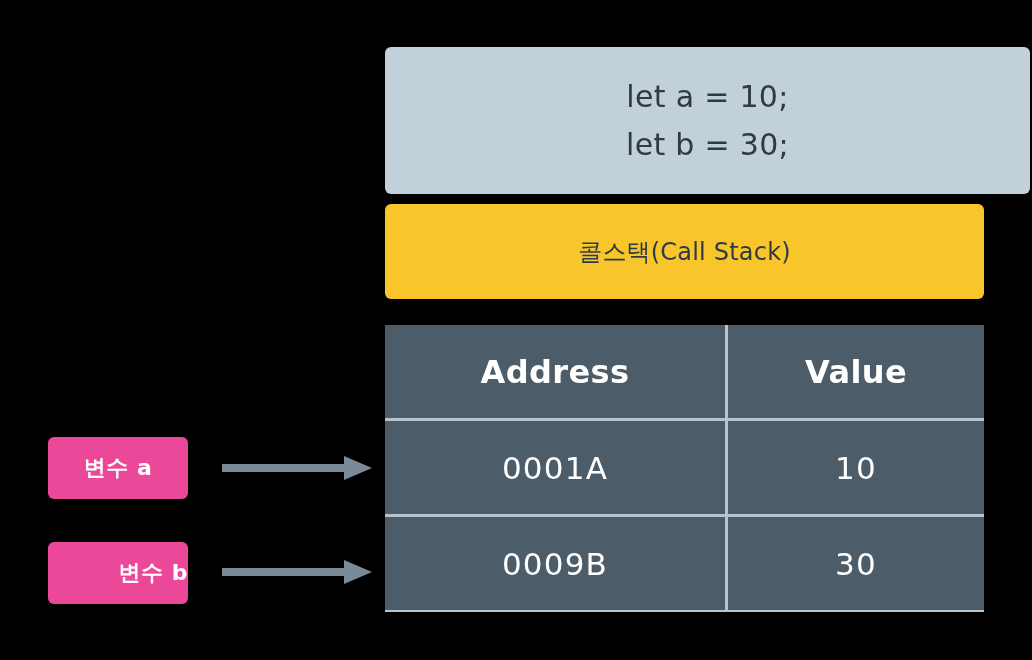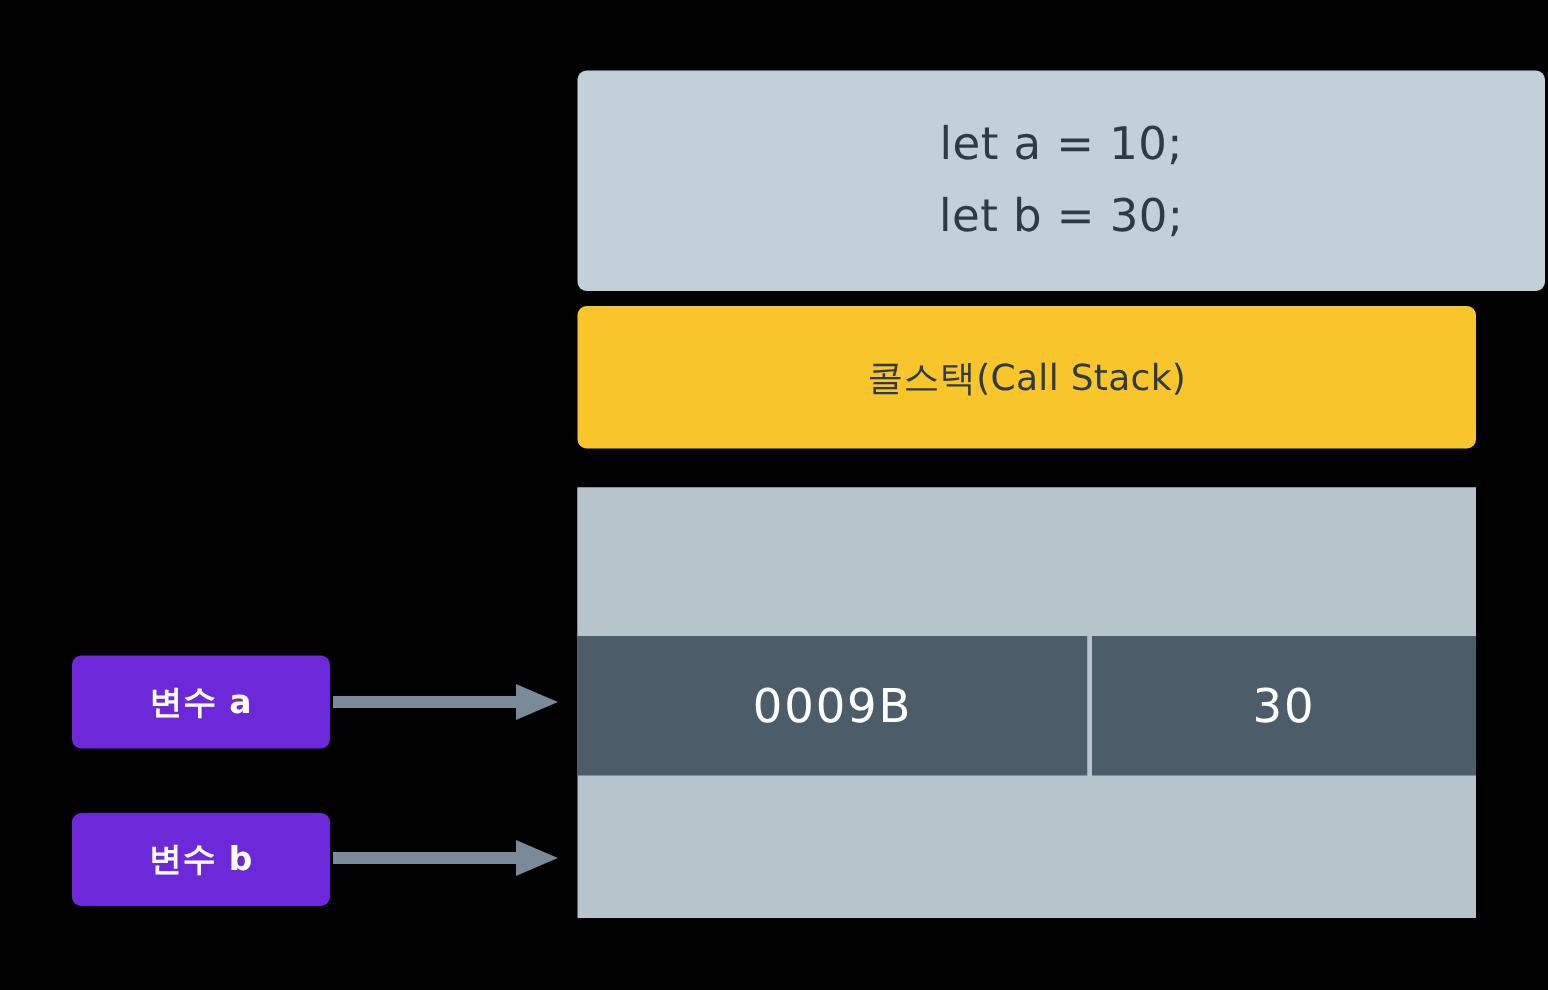--- a/index.html
+++ b/index.html
@@ -104,31 +104,31 @@
   .cell-text {
     color: #ffffff;
     font-size: 31px;
     letter-spacing: 1.2px;
   }
 
   
   .var-tag {
     position: absolute;
     left: 48px;
-    width: 172px;
+    width: 140px;
     height: 62px;
-    background: #6d28d9;
+    background: #ec4899;
     border-radius: 6px;
     display: flex;
     align-items: center;
     justify-content: center;
     box-sizing: border-box;
   }
   .var-tag.tag-a { top: 437px; }
-  .var-tag.tag-b { top: 542px; }
+  .var-tag.tag-b { top: 542px; justify-content: flex-end; }
   .var-tag-label {
     color: #ffffff;
     font-size: 22px;
     font-weight: bold;
     letter-spacing: 0.5px;
     white-space: nowrap;
   }
 
   
   .arrow {
@@ -150,25 +150,40 @@
     <div class="code-line">let a = 10;</div>
     <div class="code-line">let b = 30;</div>
   </div>
 
   <div class="stack-banner">
     <span class="stack-banner-label">콜스택(Call Stack)</span>
   </div>
 
   <div class="mem-table">
 
+    <div class="mem-row header-row">
+      <div class="mem-cell cell-addr">
+        <span class="header-text">Address</span>
+      </div>
+      <div class="col-gap"></div>
+      <div class="mem-cell cell-value">
+        <span class="header-text">Value</span>
+      </div>
+    </div>
 
     <div class="row-gap"></div>
 
     <div class="mem-row data-row">
+      <div class="mem-cell cell-addr">
+        <span class="cell-text">0001A</span>
+      </div>
       <div class="col-gap"></div>
+      <div class="mem-cell cell-value">
+        <span class="cell-text">10</span>
+      </div>
     </div>
 
     <div class="row-gap"></div>
 
     <div class="mem-row data-row">
       <div class="mem-cell cell-addr">
         <span class="cell-text">0009B</span>
       </div>
       <div class="col-gap"></div>
       <div class="mem-cell cell-value">

